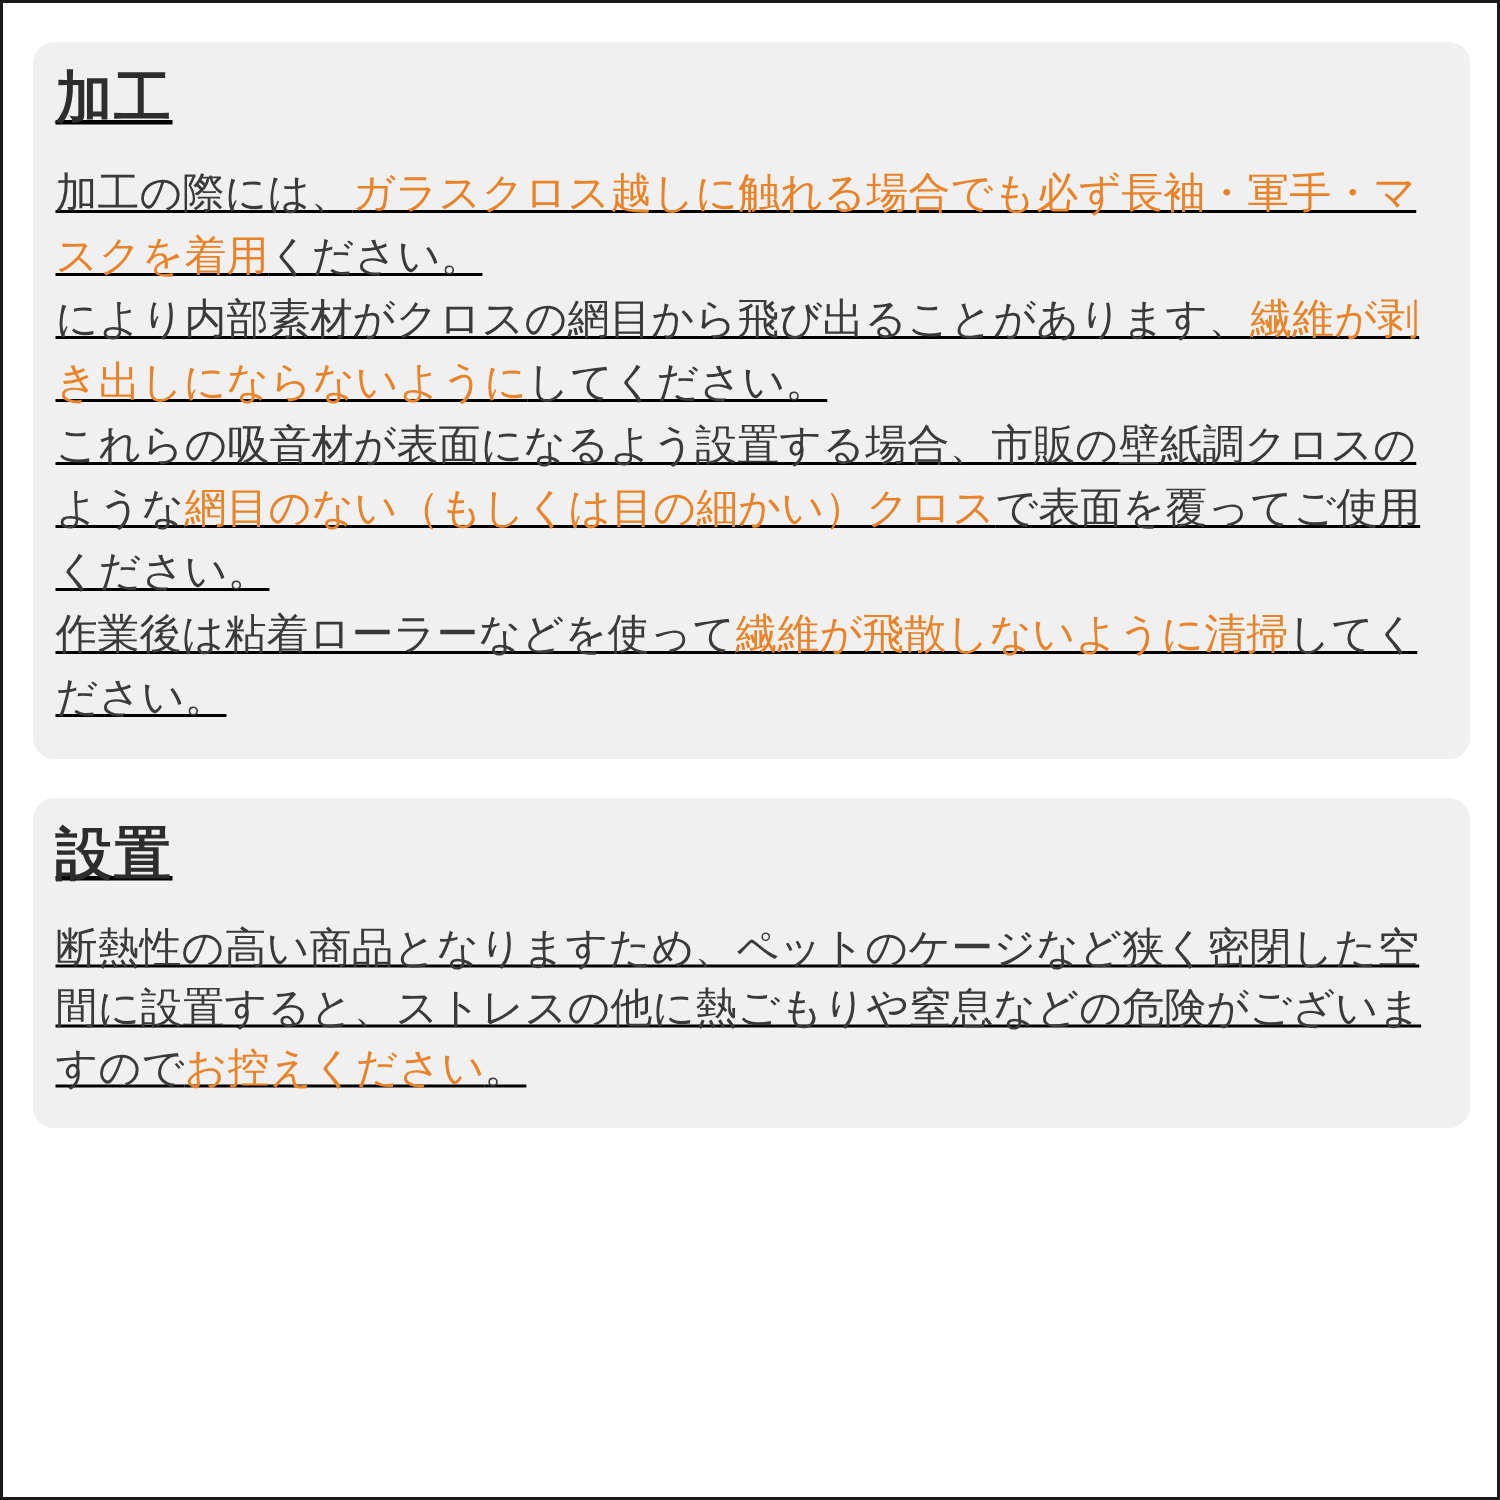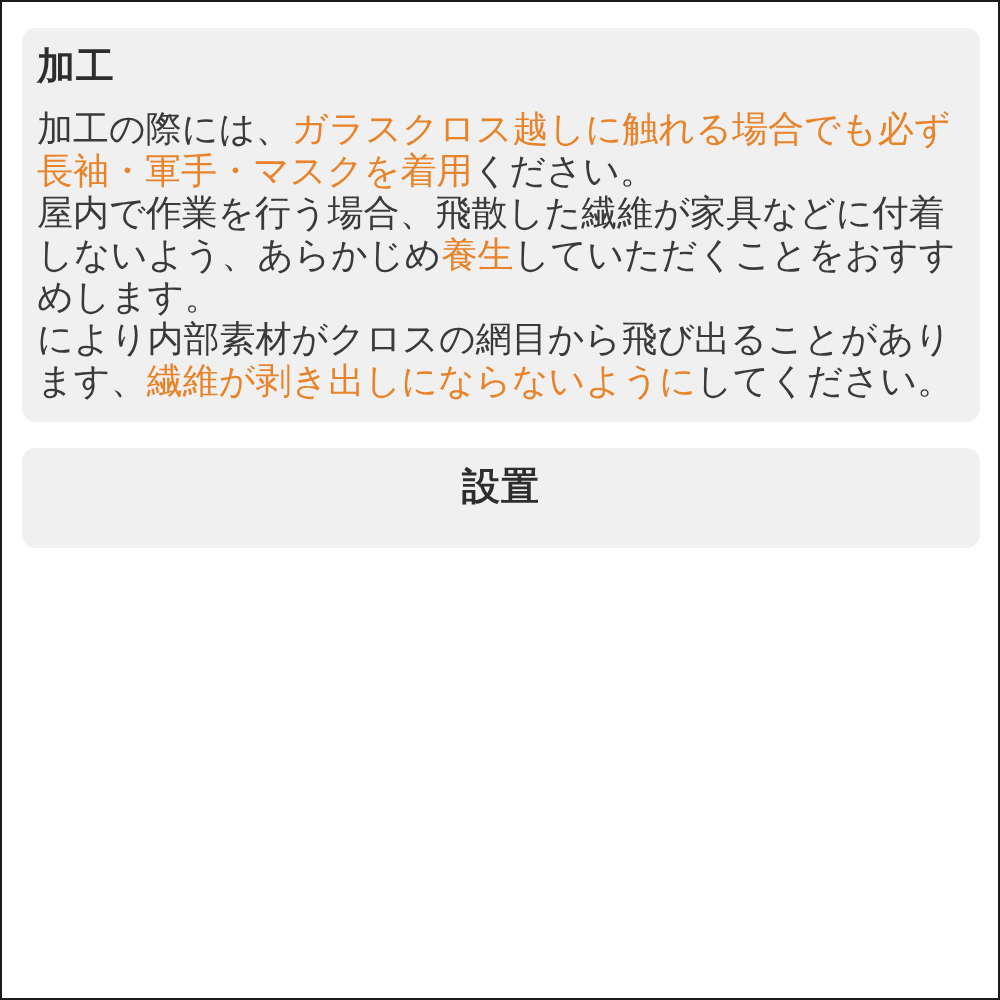--- a/index.html
+++ b/index.html
@@ -10,60 +10,63 @@
     background: #ffffff;
     border: 2px solid #1a1a1a;
     font-family: "Liberation Sans", "DejaVu Sans", sans-serif;
     overflow: hidden;
   }
   .page {
     box-sizing: border-box;
     width: 100%;
     height: 100%;
     padding: 26px 18px 19px 20px;
+    text-decoration: underline;
   }
   .card {
     box-sizing: border-box;
     background: #f0f0f0;
     border-radius: 14px;
     padding: 14px 15px 20px 15px;
     margin-bottom: 26px;
   }
-  .card:last-child { margin-bottom: 0; text-align: center; }
+  .card:last-child { margin-bottom: 0; }
   .card h2 {
     margin: 0 0 18px 0;
     font-size: 38px;
     line-height: 48px;
     font-weight: 700;
     color: #2d2d2d;
     letter-spacing: 1px;
   }
   .card p {
     margin: 0;
-    font-size: 36px;
+    font-size: 28px;
     font-weight: 500;
     color: #3a3a3a;
     line-height: 42px;
     word-break: break-all;
     overflow-wrap: anywhere;
   }
   .card.section-installation p { line-height: 40px; }
   .hl { color: #e98329; }
 </style>
 </head>
 <body>
 
 <main class="page">
   <section class="card section-processing">
     <h2>加工</h2>
     <div>
         <p><span>加工の際には、</span><span class="hl">ガラスクロス越しに触れる場合でも必ず長袖・軍手・マスクを着用</span><span>ください。</span></p>
-        <p><span>屋内で作業を行う場合、飛散した繊維が家具などに付着しないよう、あらかじめ</span><span class="hl">養生</span><span>していただくことをおすすめします。</span></p>
         <p><span>により内部素材がクロスの網目から飛び出ることがあります、</span><span class="hl">繊維が剥き出しにならないように</span><span>してください。</span></p>
+        <p><span>これらの吸音材が表面になるよう設置する場合、市販の壁紙調クロスのような</span><span class="hl">網目のない（もしくは目の細かい）クロス</span><span>で表面を覆ってご使用ください。</span></p>
+        <p><span>作業後は粘着ローラーなどを使って</span><span class="hl">繊維が飛散しないように清掃</span><span>してください。</span></p>
       </div>
   </section>
 
   <section class="card section-installation">
     <h2>設置</h2>
     <div>
+        <p><span>断熱性の高い商品となりますため、ペットのケージなど狭く密閉した空間に設置すると、ストレスの他に熱ごもりや窒息などの危険がございますので</span><span class="hl">お控えください</span><span>。</span></p>
       </div>
   </section>
 </main>
 
 </body></html>

